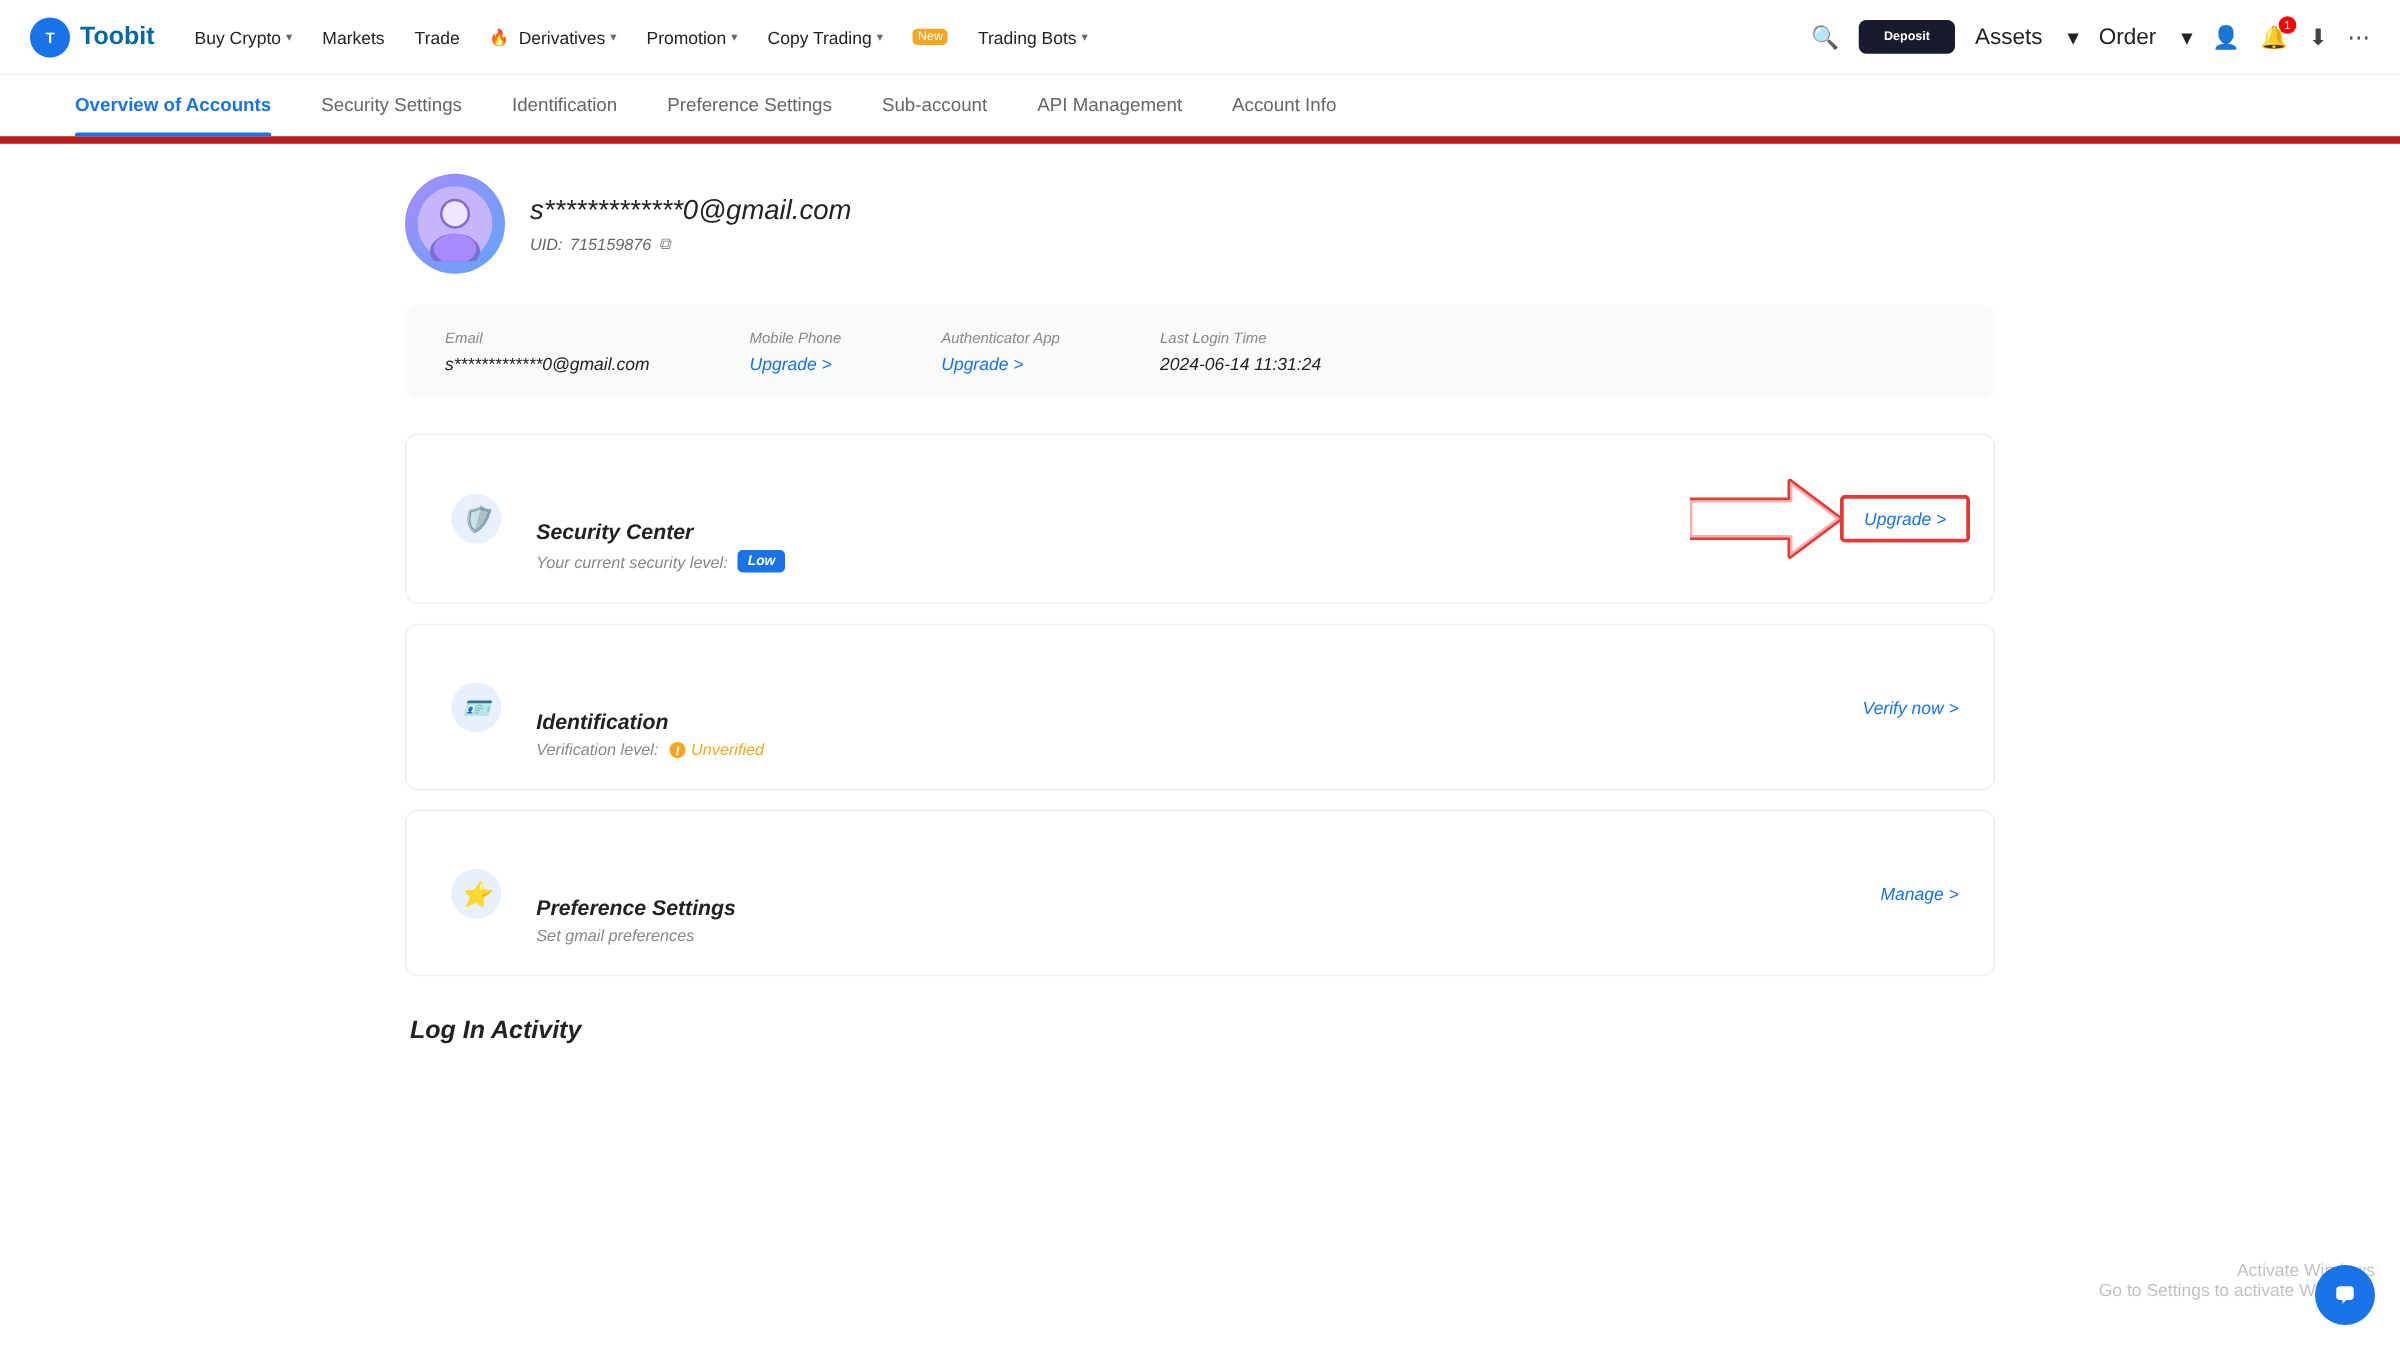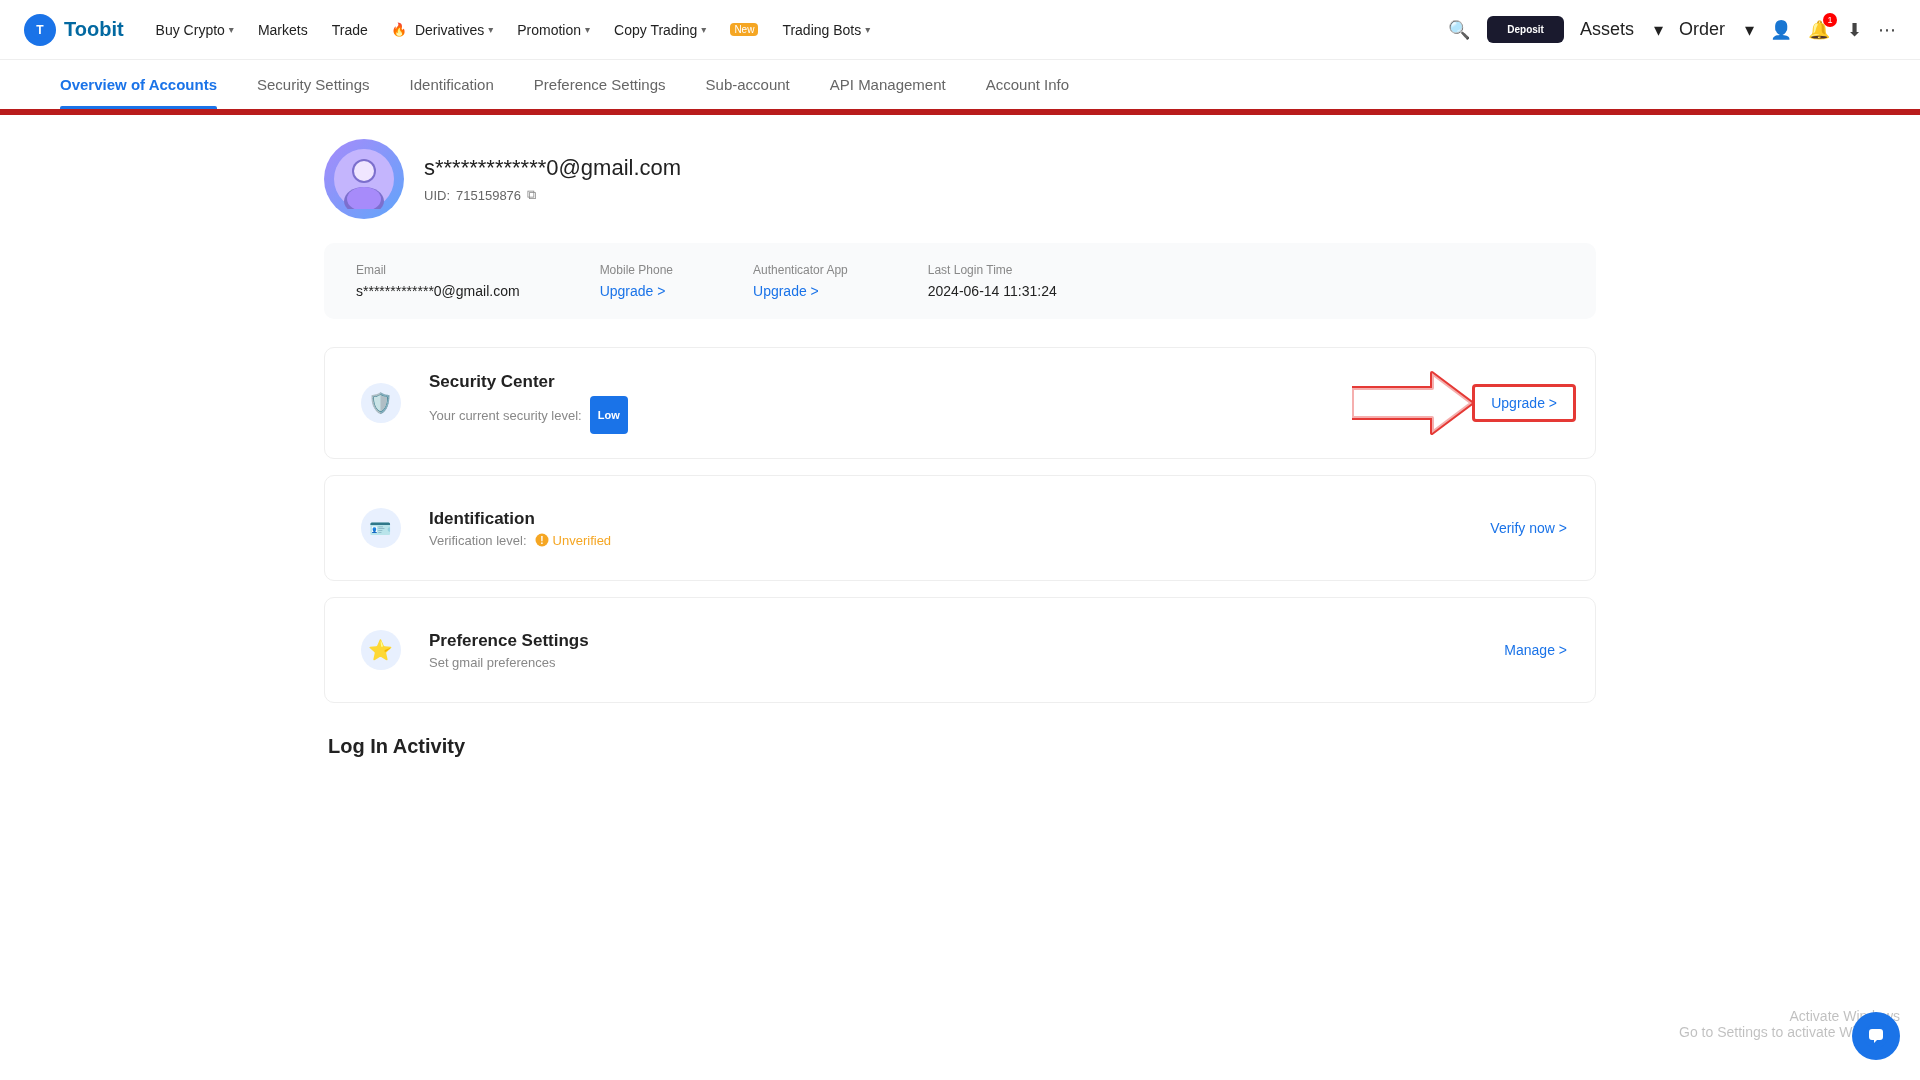--- a/index.html
+++ b/index.html
@@ -131,20 +131,21 @@
       height: 3px;
       background: #1a73e8;
       border-radius: 2px 2px 0 0;
     }
 
     
     .main-content {
       max-width: 1320px;
       margin: 0 auto;
       padding: 24px 24px;
+      font-style: italic;
     }
 
     
     .profile-section {
       display: flex;
       align-items: center;
       gap: 20px;
       margin-bottom: 24px;
     }
     .avatar {
@@ -222,40 +223,41 @@
       width: 56px;
       height: 56px;
       flex-shrink: 0;
       display: flex;
       align-items: center;
       justify-content: center;
       font-size: 32px;
     }
     .section-body {
       flex: 1;
+      margin-top: 44px;
     }
     .section-title {
       font-size: 17px;
       font-weight: 600;
       color: #222;
       margin-bottom: 4px;
     }
     .section-subtitle {
       font-size: 13px;
       color: #888;
       display: flex;
       align-items: center;
       gap: 8px;
     }
     .low-badge {
       background: #1a73e8;
       color: white;
       font-size: 11px;
       border-radius: 4px;
-      padding: 13px 8px;
+      padding: 3px 8px;
       font-weight: 600;
     }
     .unverified-text {
       color: #f5a623;
       font-size: 13px;
       display: flex;
       align-items: center;
       gap: 4px;
     }
     .section-action {

